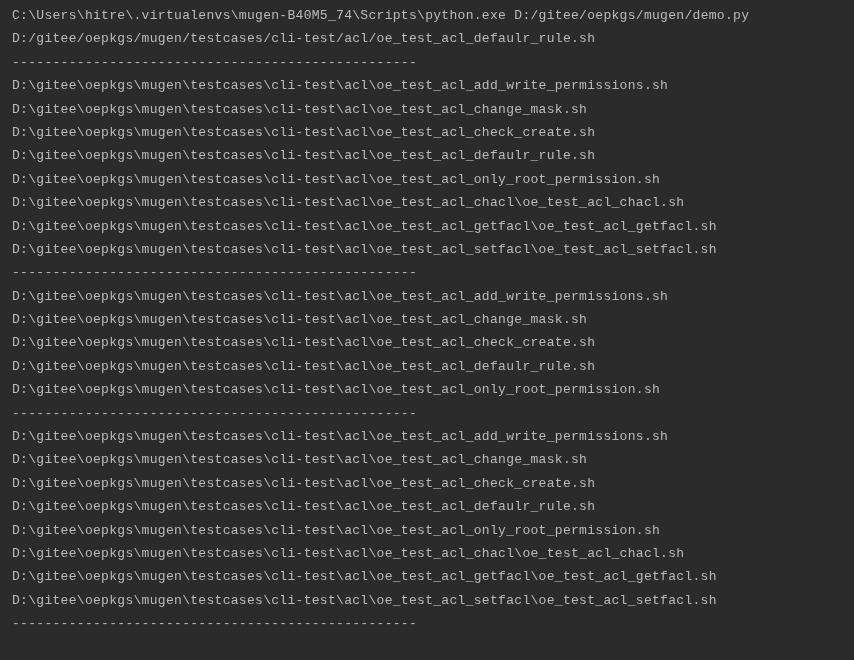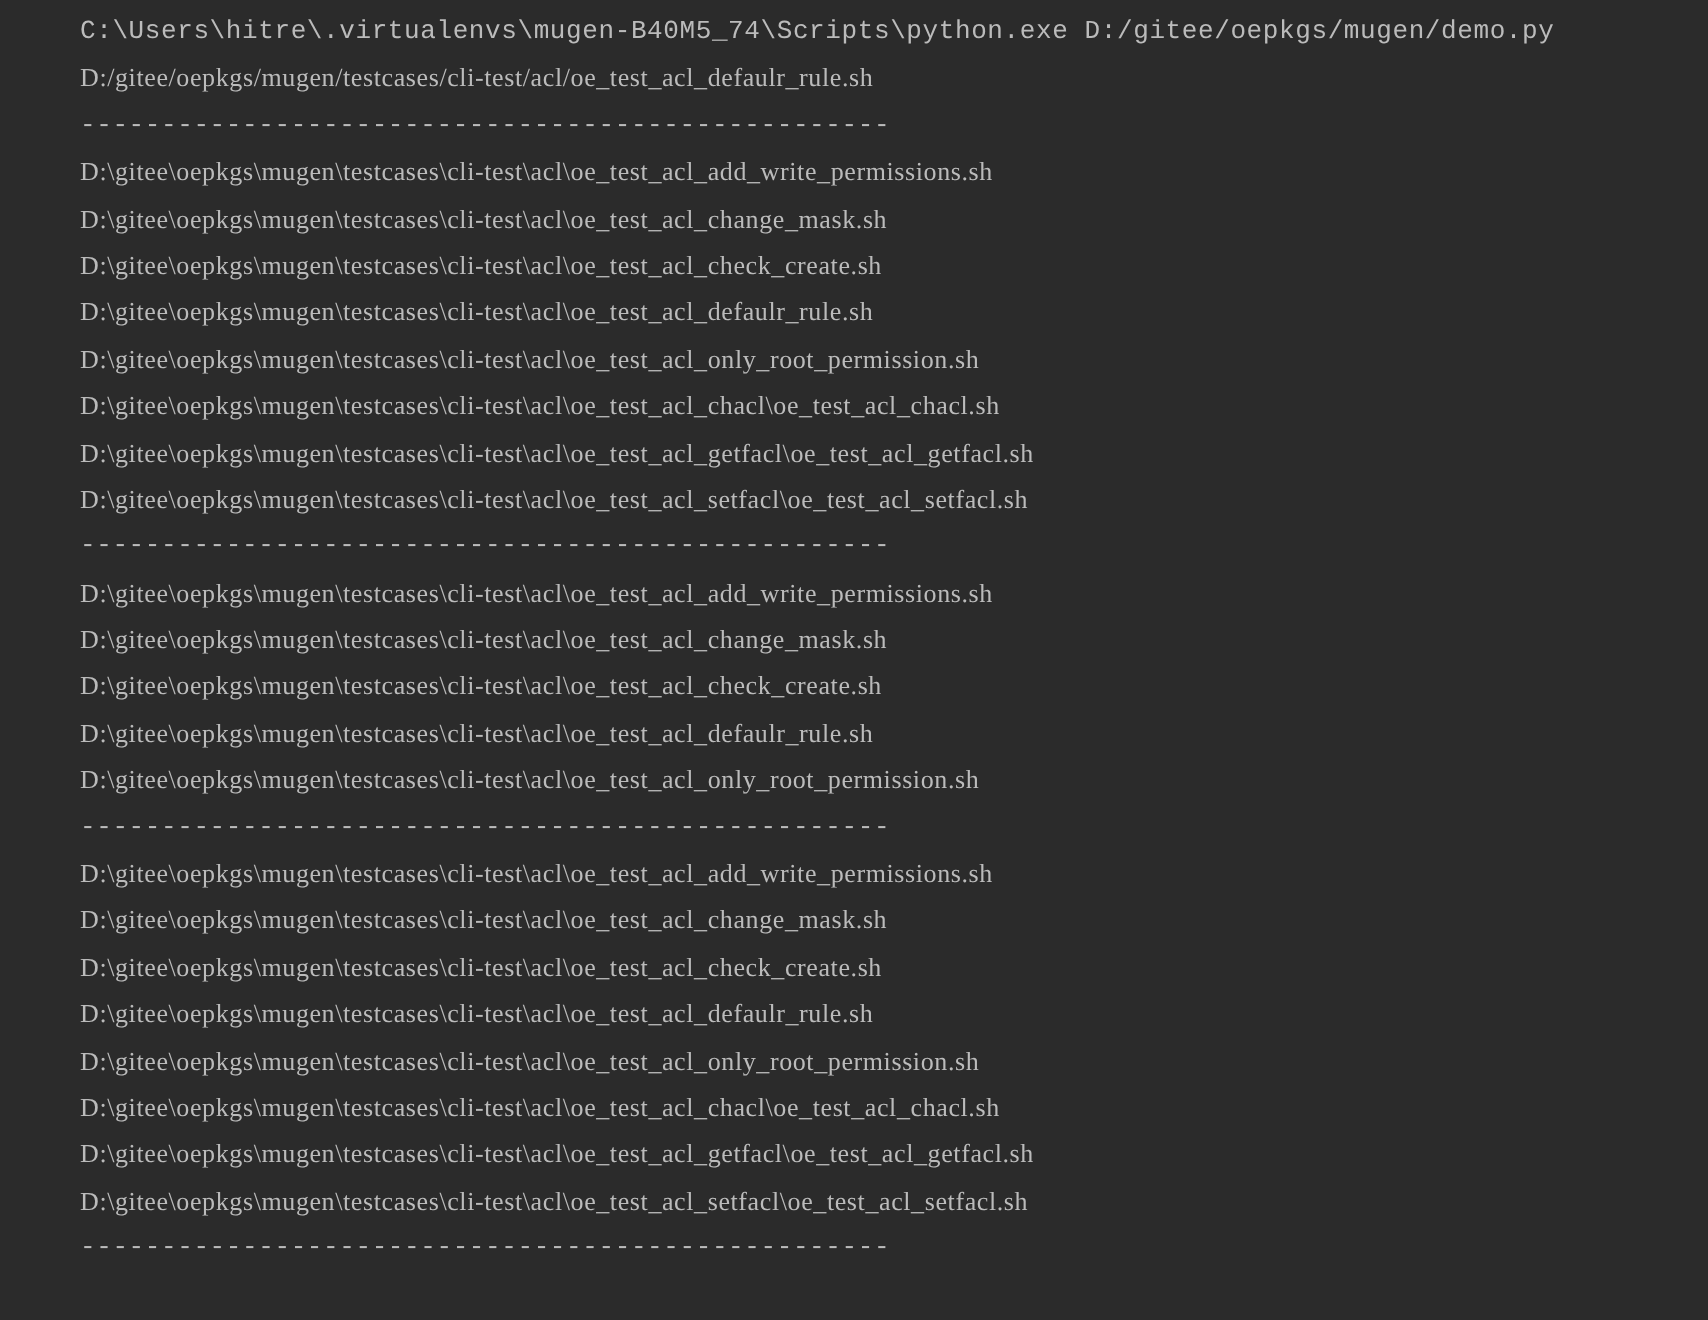--- a/index.html
+++ b/index.html
@@ -17,31 +17,29 @@
       height: 660px;
       overflow: hidden;
       padding: 4px 0;
     }
     .terminal-output {
       padding-left: 12px;
     }
     .line {
       white-space: pre;
       letter-spacing: 0.3px;
-      margin-left: 28px;
     }
     .cmd-part1 {
       color: #bbbbbb;
     }
     .cmd-part2 {
       color: #bbbbbb;
     }
     .path-line {
       color: #bbbbbb;
-      font-family: Liberation Serif, serif;
     }
     .separator {
       color: #bbbbbb;
     }
   </style>
 </head>
 <body>
 
 <div class="terminal-output">
   <div class="line"><span class="cmd-part1">C:\Users\hitre\.virtualenvs\mugen-B40M5_74\Scripts\python.exe</span> <span class="cmd-part2">D:/gitee/oepkgs/mugen/demo.py</span></div>

